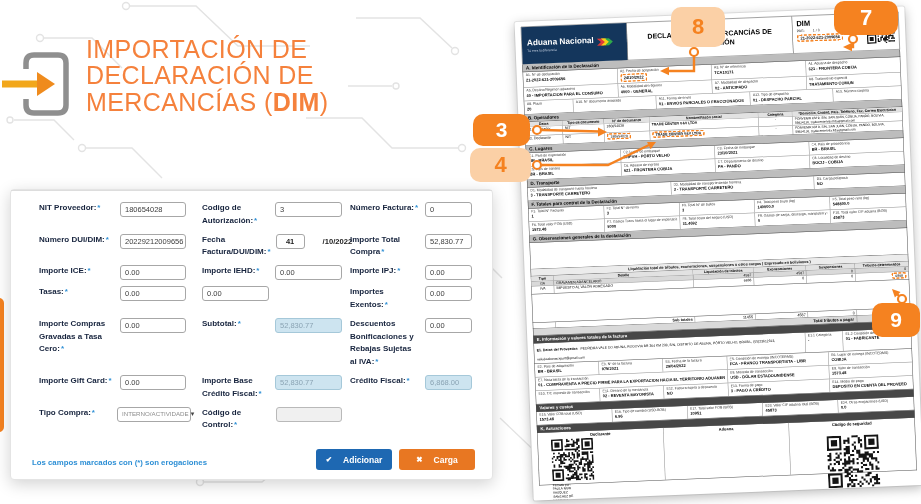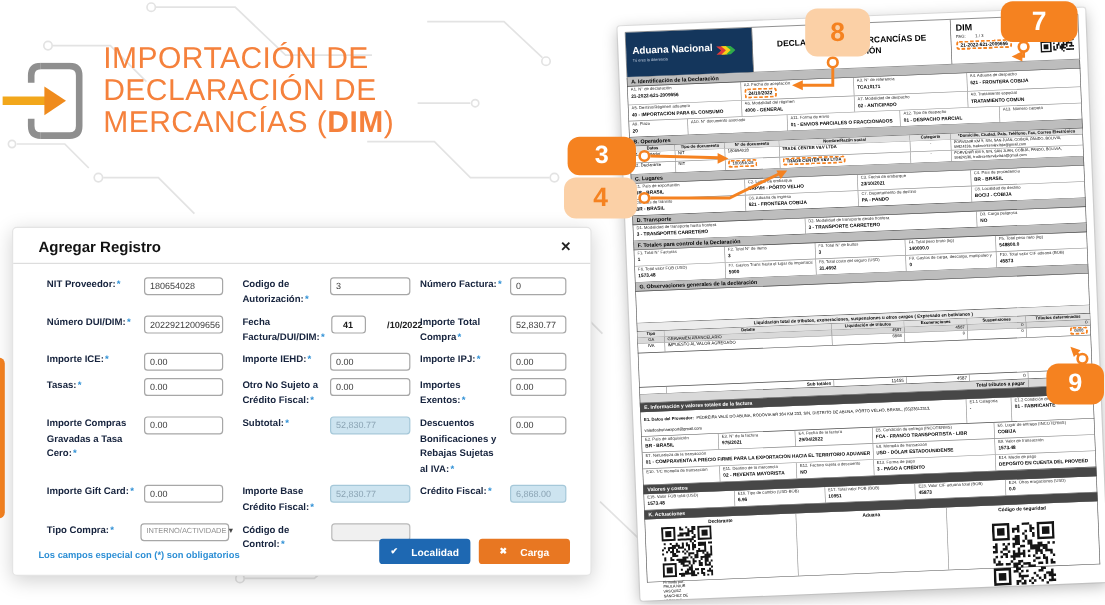--- a/index.html
+++ b/index.html
@@ -158,24 +158,20 @@
   <path d="M35,20 L53,32 L35,44 Z" fill="#ef8b1d"></path>
 </svg>
 
 <div class="hero-title">
   <div><span>IMPORTACIÓN DE</span></div>
   <div><span>DECLARACIÓN DE</span></div>
   <div><span>MERCANCÍAS (</span><b>DIM</b><span>)</span></div>
 </div>
 
 <div class="modal">
-  <div class="modal-head">
-    <span class="modal-title">Agregar Registro</span>
-    <span class="modal-close">✕</span>
-  </div>
   <hr class="modal-hr">
   <div class="modal-body" id="modal-grid">
       <div class="mrow">
         <div class="mcell c0">
           <div class="mlabel">NIT Proveedor:<span class="req">*</span></div>
           <div class="minput">180654028</div>
         </div>
         <div class="mcell c1">
           <div class="mlabel">Codigo de Autorización:<span class="req">*</span></div>
           <div class="minput">3</div>
@@ -215,21 +211,20 @@
           <div class="mlabel">Importe IPJ:<span class="req">*</span></div>
           <div class="minput">0.00</div>
         </div>
       </div>
       <div class="mrow">
         <div class="mcell c0">
           <div class="mlabel">Tasas:<span class="req">*</span></div>
           <div class="minput">0.00</div>
         </div>
         <div class="mcell c1">
-          <div class="mlabel">Otro No Sujeto a Crédito Fiscal:<span class="req">*</span></div>
           <div class="minput">0.00</div>
         </div>
         <div class="mcell c2">
           <div class="mlabel">Importes Exentos:<span class="req">*</span></div>
           <div class="minput">0.00</div>
         </div>
       </div>
       <div class="mrow gap1">
         <div class="mcell c0">
           <div class="mlabel">Importe Compras Gravadas a Tasa Cero:<span class="req">*</span></div>
@@ -266,25 +261,25 @@
             <div class="caret">▾</div>
           </div>
         </div>
         <div class="mcell c1">
           <div class="mlabel">Código de Control:<span class="req">*</span></div>
           <div class="minput dis"></div>
         </div>
         <div class="mcell c2"></div>
       </div>
     </div>
-  <div class="mnote">Los campos especial con (*) son obligatorios</div>
+  <div class="mnote">Los campos marcados con (*) son erogaciones</div>
   <div class="mbtns">
     <div class="btn btn-primary">
       <span class="bicon">✔</span>
-      <span>Localidad</span>
+      <span>Adicionar</span>
     </div>
     <div class="btn btn-warn">
       <span class="bicon">✖</span>
       <span>Carga</span>
     </div>
   </div>
 </div>
 
 <div class="paper">
   <div class="paper-inner">

